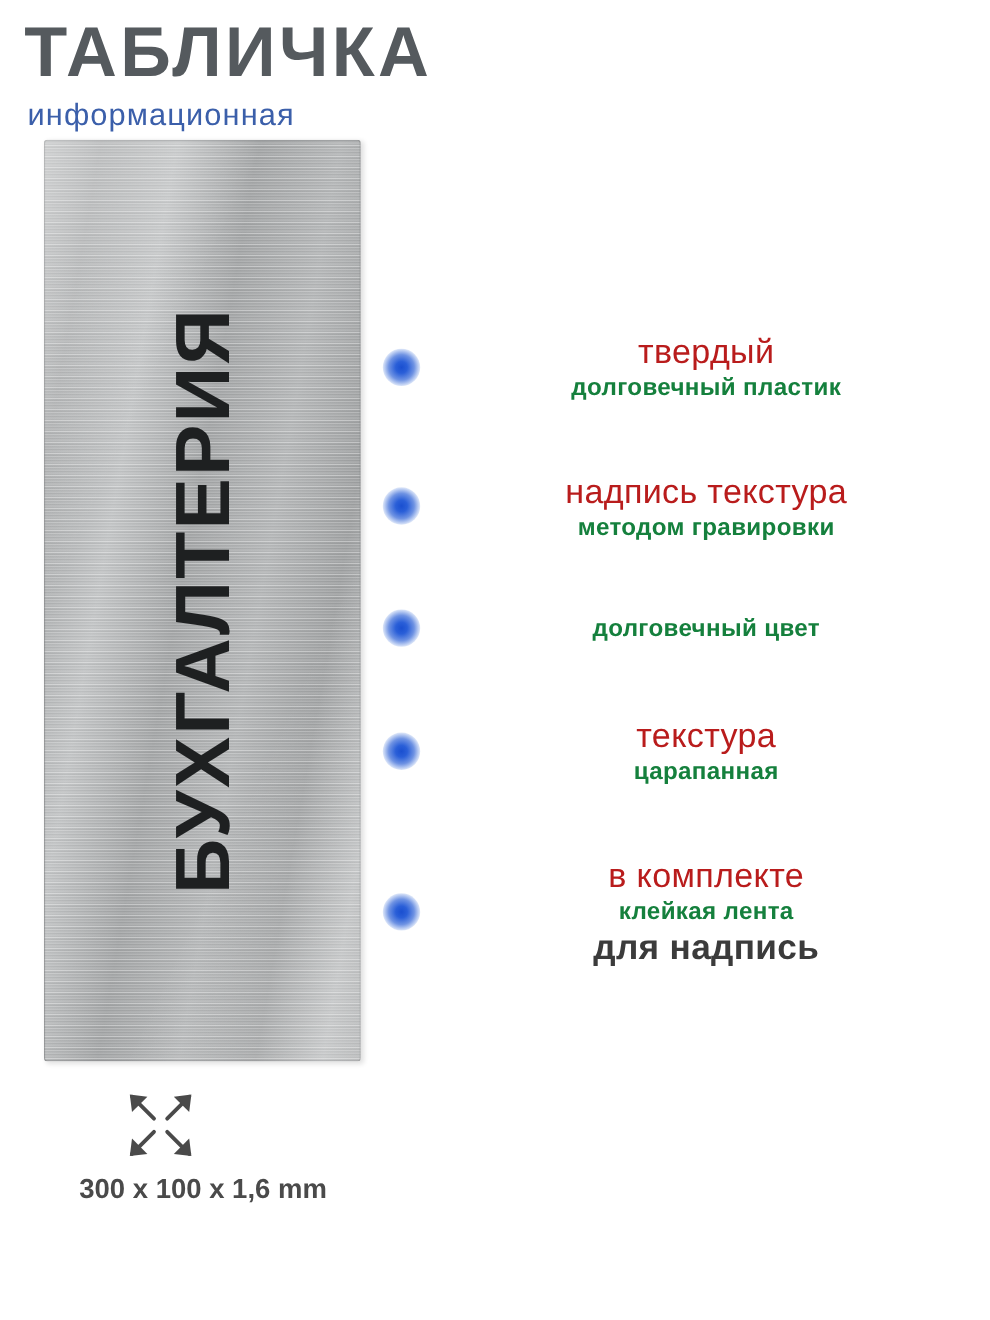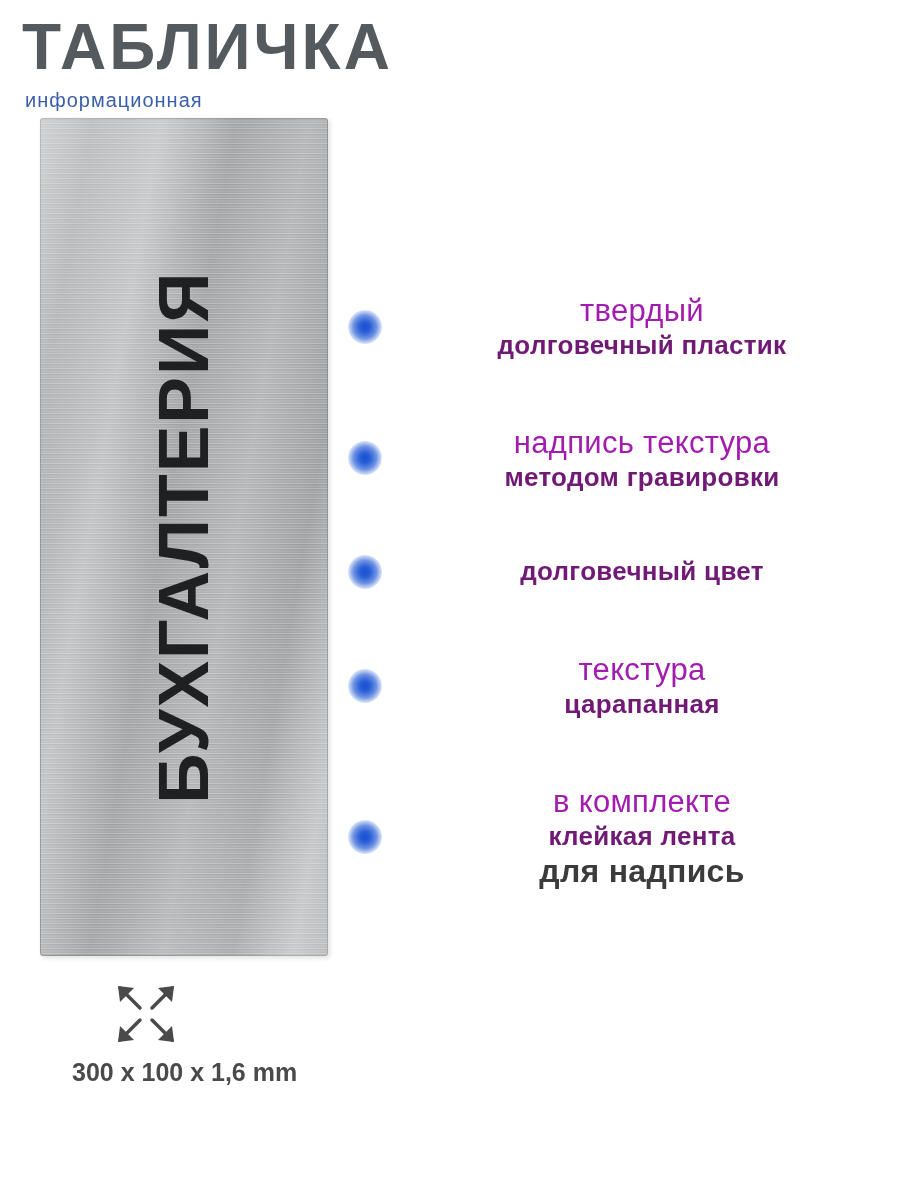--- a/index.html
+++ b/index.html
@@ -22,21 +22,21 @@
   }
   .title {
     font-size: 64px;
     font-weight: bold;
     color: #555a5e;
     letter-spacing: 3px;
     line-height: 1.05;
     margin: 0;
   }
   .subtitle {
-    font-size: 20px;
+    font-size: 28px;
     color: #3b5faa;
     letter-spacing: 1px;
     margin: 8px 0 0 3px;
     font-weight: normal;
   }
 
   
   .content {
     position: relative;
     display: flex;
@@ -130,28 +130,28 @@
   }
   .feat-text {
     text-align: center;
     line-height: 1.22;
     flex: 1;
   }
   .feat-line-1 {
     display: block;
     font-size: 31px;
     font-weight: normal;
-    color: #a21caf;
+    color: #b91c1c;
     letter-spacing: 0.3px;
   }
   .feat-line-2 {
     display: block;
-    font-size: 26px;
-    font-weight: bold;
-    color: #701a75;
+    font-size: 22px;
+    font-weight: bold;
+    color: #15803d;
     letter-spacing: 0.3px;
   }
   .feat-line-3 {
     display: block;
     font-size: 32px;
     font-weight: bold;
     color: #3b3b3b;
     letter-spacing: 0.3px;
   }
 </style>

